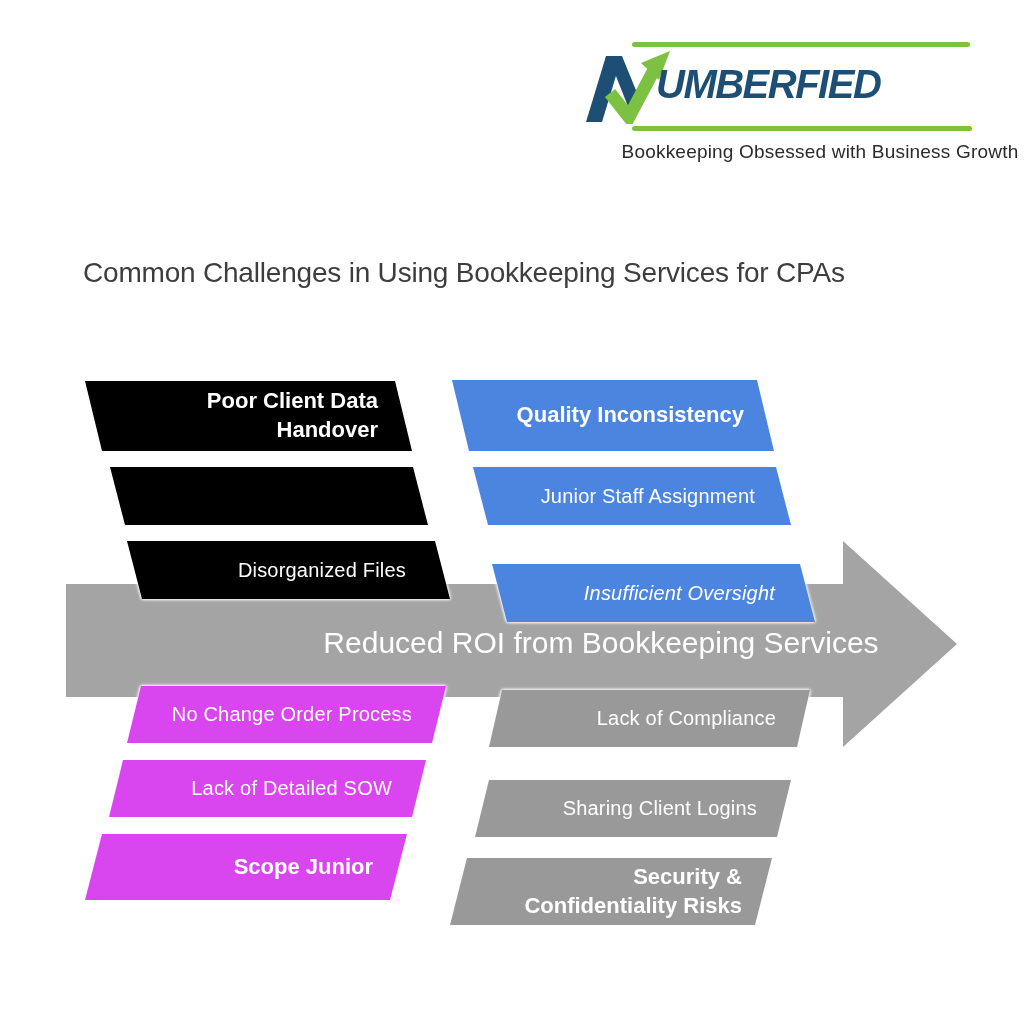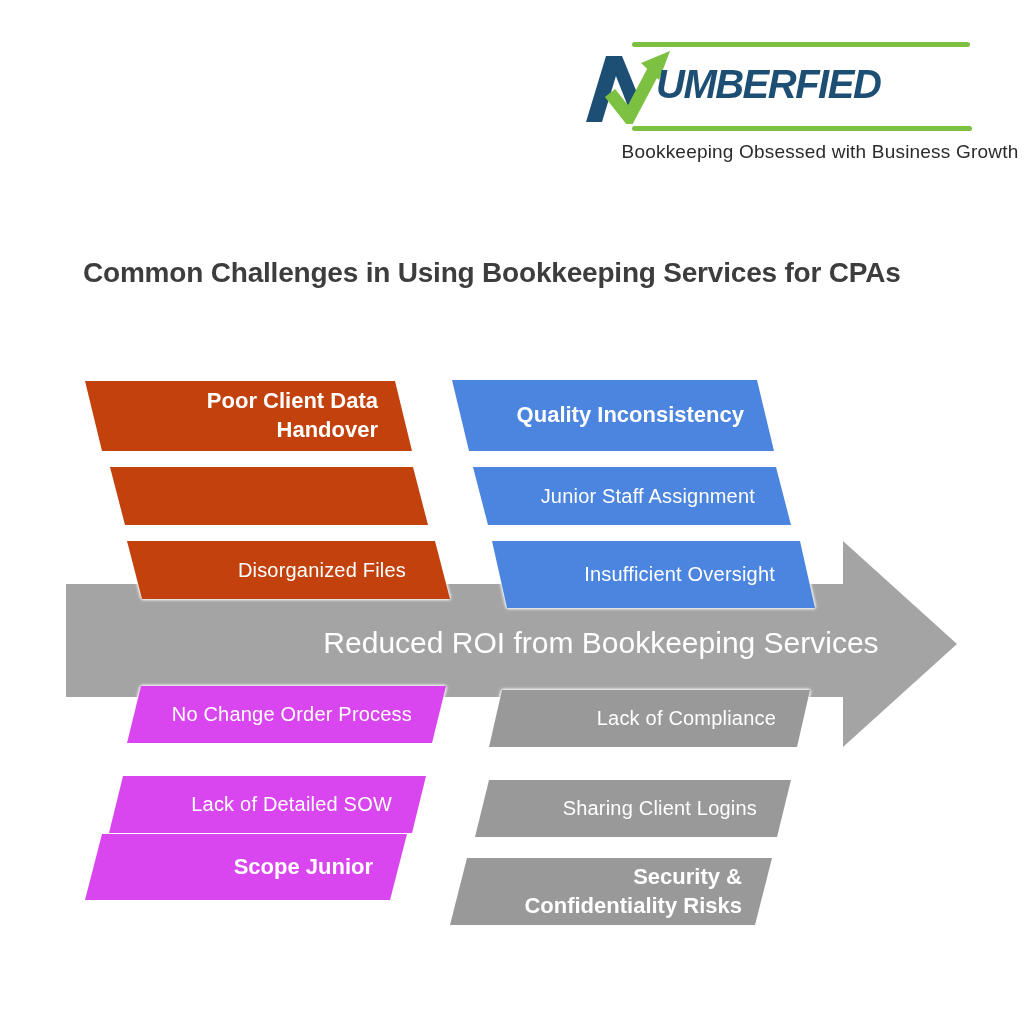--- a/index.html
+++ b/index.html
@@ -21,21 +21,21 @@
     color:#1d4e74; letter-spacing:-1.5px; line-height:1;
     white-space:nowrap;
   }
   #tagline {
     position:absolute; left:590px; top:141px; width:460px;
     text-align:center; font-size:19px; color:#2b2b2b; letter-spacing:0.2px;
   }
   
   #title {
     position:absolute; left:83px; top:257px;
-    font-size:28px; font-weight:bold; color:#3d3d3d;
+    font-size:28px; font-weight:normal; color:#3d3d3d;
     letter-spacing:-0.2px; white-space:nowrap;
   }
   
   #arrow {
     position:absolute; left:66px; top:541px; width:891px; height:206px;
     background:#a4a4a4; z-index:1;
     clip-path:polygon(0 43px, 777px 43px, 777px 0, 891px 103px, 777px 206px, 777px 156px, 0 156px);
   }
   #arrow-label {
     position:absolute; left:151px; top:624px; width:900px;
@@ -43,21 +43,21 @@
     white-space:nowrap;
   }
   
   .pwrap { position:absolute; z-index:2; }
   .pwrap.outlined { filter:drop-shadow(0 0 1.5px #ffffff) drop-shadow(0 0 1.5px #ffffff); }
   .pg {
     width:100%; height:100%;
     display:flex; align-items:center; justify-content:flex-end;
     box-sizing:border-box;
   }
-  .orange { background:#c2410c;justify-content:flex-end; }
+  .orange { background:#000000;justify-content:flex-end; }
   .blue   { background:#4b85df; }
   .yellow { background:#d946ef; }
   .gray   { background:#999999; }
   .lbl {
     color:#ffffff; font-size:20px; letter-spacing:0.2px;
     white-space:pre-line; text-align:right;
   }
   .big { font-size:22px; font-weight:bold; line-height:1.3; letter-spacing:0; }
 </style>
 </head>
@@ -107,34 +107,34 @@
     <span class="lbl big">Quality Inconsistency</span>
   </div>
 </div>
 
 <div class="pwrap" style="left:473px; top:467px; width:318px; height:58px;">
   <div class="pg blue" style="clip-path:polygon(0 0, 303px 0, 318px 100%, 15px 100%); padding-right:36px;">
     <span class="lbl">Junior Staff Assignment</span>
   </div>
 </div>
 
-<div class="pwrap outlined" style="left:492px; top:541px; width:323px; height:67px;">
+<div class="pwrap outlined" style="left:492px; top:564px; width:323px; height:58px;font-style:italic;">
   <div class="pg blue" style="clip-path:polygon(0 0, 308px 0, 323px 100%, 15px 100%); padding-right:40px;">
     <span class="lbl">Insufficient Oversight</span>
   </div>
 </div>
 
 <div class="pwrap outlined" style="left:127px; top:686px; width:319px; height:57px;">
   <div class="pg yellow" style="clip-path:polygon(14px 0, 319px 0, 305px 100%, 0 100%); padding-right:34px;">
     <span class="lbl">No Change Order Process</span>
   </div>
 </div>
 
 <div class="pwrap" style="left:109px; top:760px; width:317px; height:57px;">
-  <div class="pg yellow" style="clip-path:polygon(14px 0, 317px 0, 303px 100%, 0 100%); padding-right:34px;margin-top:16px;">
+  <div class="pg yellow" style="clip-path:polygon(14px 0, 317px 0, 303px 100%, 0 100%); padding-right:34px;">
     <span class="lbl">Lack of Detailed SOW</span>
   </div>
 </div>
 
 <div class="pwrap" style="left:85px; top:834px; width:322px; height:66px;">
   <div class="pg yellow" style="clip-path:polygon(17px 0, 322px 0, 305px 100%, 0 100%); padding-right:34px;">
     <span class="lbl big">Scope Junior</span>
   </div>
 </div>
 

